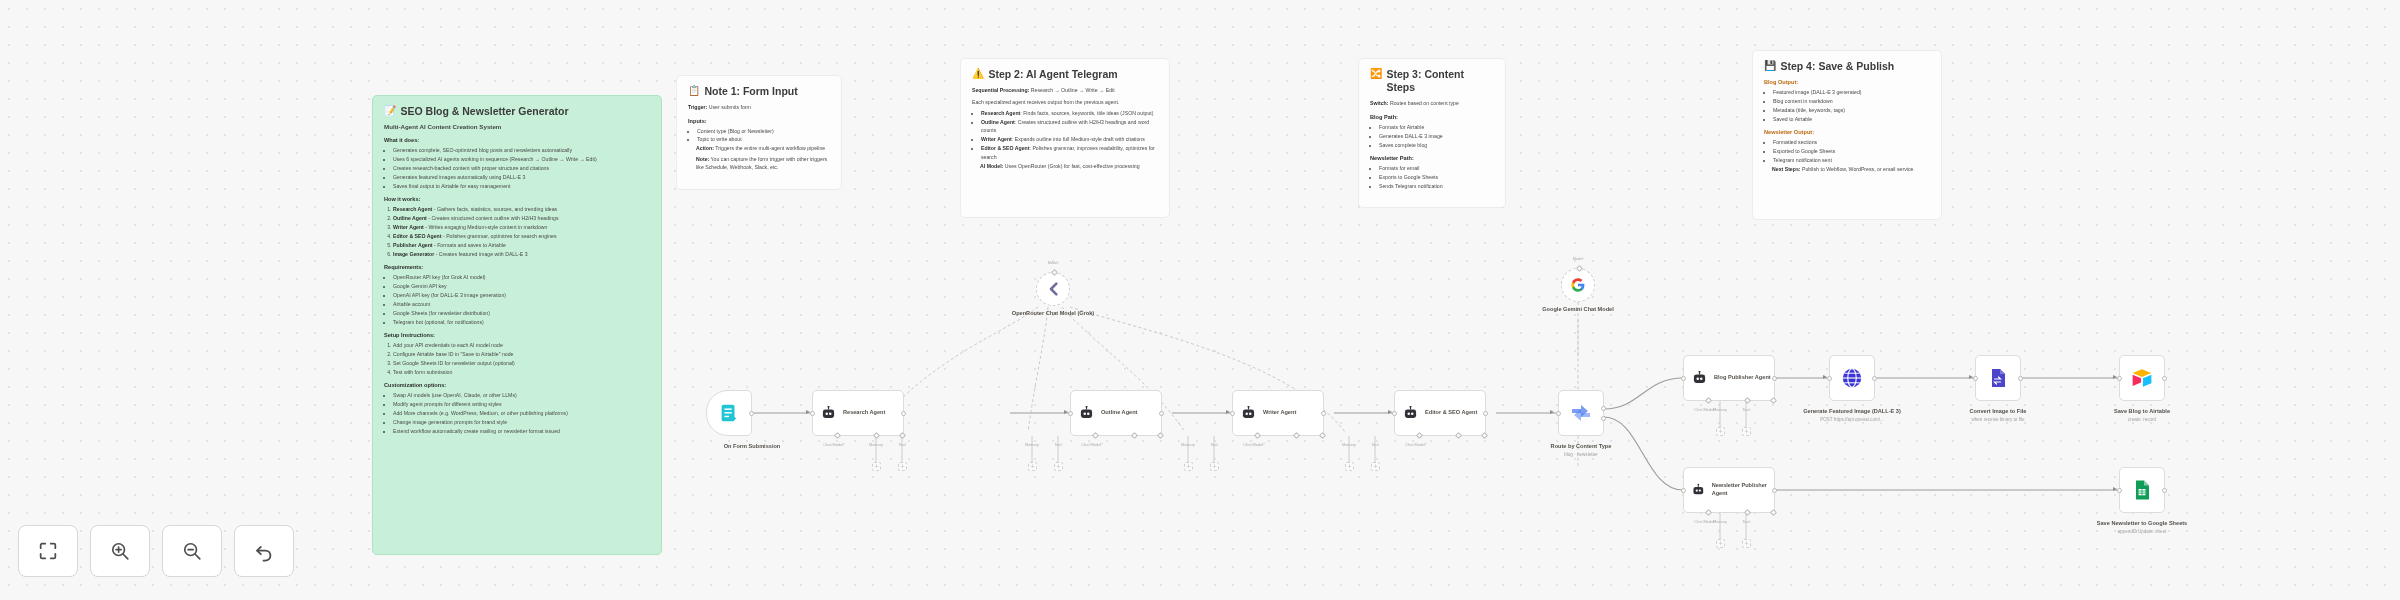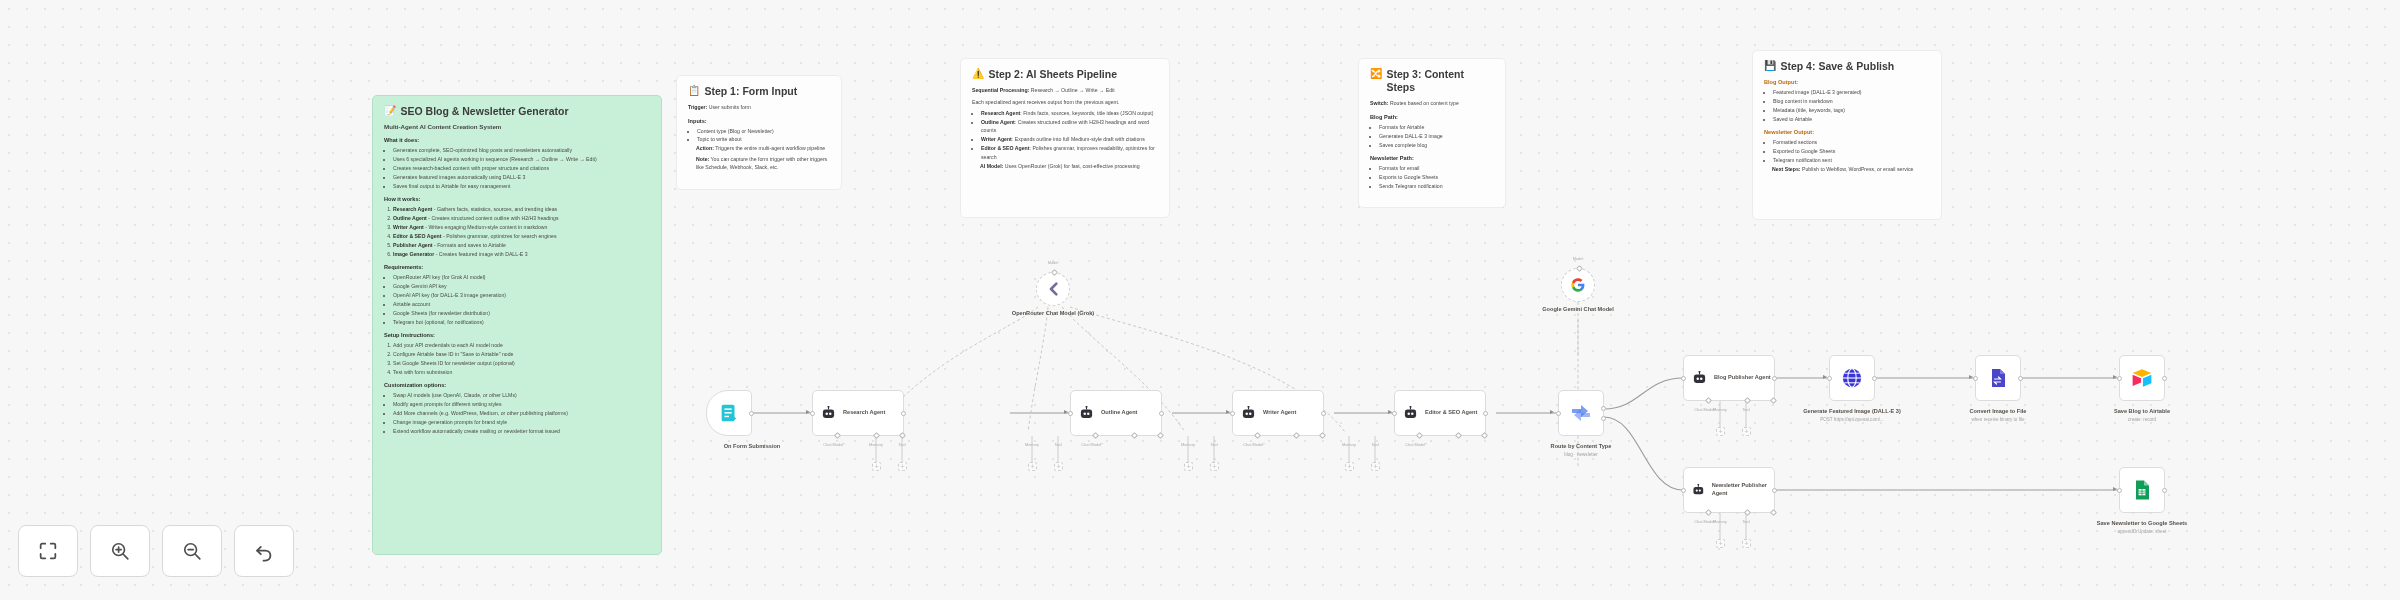--- a/index.html
+++ b/index.html
@@ -223,38 +223,38 @@
           <li>Add More channels (e.g. WordPress, Medium, or other publishing platforms)</li>
           <li>Change image generation prompts for brand style</li>
           <li>Extend workflow automatically create mailing or newsletter format issued</li>
         </ul>
       </div>
   </div>
 
   <div class="note white" id="note-step1" style="left:676px; top:75px; width:166px; height:115px;">
     <div class="note-title">
       <span class="emo">📋</span>
-      <span>Step 1: Form Input</span>
+      <span>Note 1: Form Input</span>
     </div>
     <div id="step1-body">
         <div class="kv"><b>Trigger:</b> User submits form</div>
         <h4>Inputs:</h4>
         <ul>
           <li>Content type (Blog or Newsletter)</li>
           <li>Topic to write about</li>
         </ul>
         <div class="kv note-indent"><b>Action:</b> Triggers the entire multi-agent workflow pipeline</div>
         <div class="kv note-indent"><b>Note:</b> You can capture the form trigger with other triggers like Schedule, Webhook, Slack, etc.</div>
       </div>
   </div>
 
   <div class="note white" id="note-step2" style="left:960px; top:58px; width:210px; height:160px;">
     <div class="note-title">
       <span class="emo">⚠️</span>
-      <span>Step 2: AI Sheets Pipeline</span>
+      <span>Step 2: AI Agent Telegram</span>
     </div>
     <div id="step2-body">
         <div class="kv"><b>Sequential Processing:</b> Research → Outline → Write → Edit</div>
         <p class="plain">Each specialized agent receives output from the previous agent.</p>
         <ul>
           <li><b>Research Agent</b>: Finds facts, sources, keywords, title ideas (JSON output)</li>
           <li><b>Outline Agent</b>: Creates structured outline with H2/H3 headings and word counts</li>
           <li><b>Writer Agent</b>: Expands outline into full Medium-style draft with citations</li>
           <li><b>Editor &amp; SEO Agent</b>: Polishes grammar, improves readability, optimizes for search</li>
         </ul>

